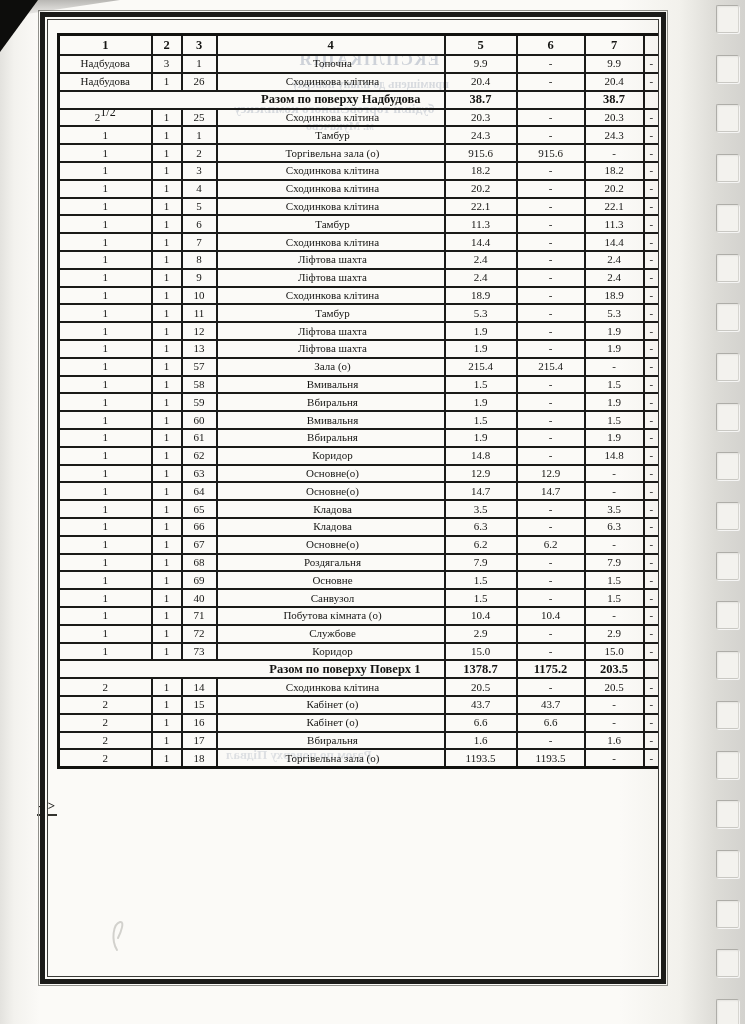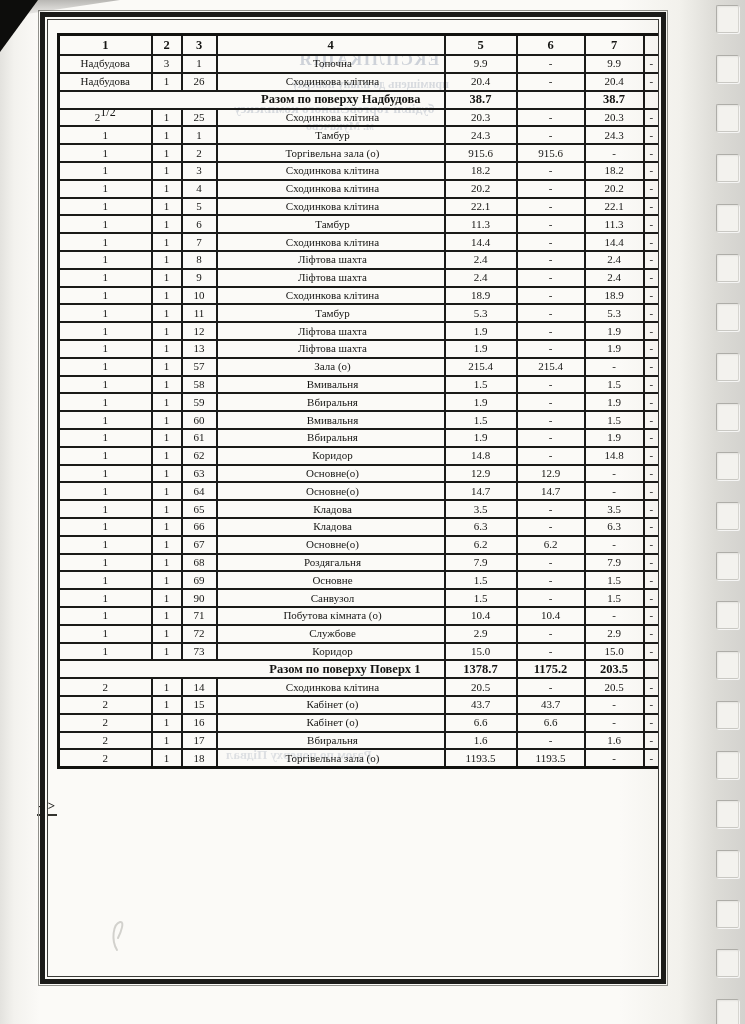--- a/index.html
+++ b/index.html
@@ -406,21 +406,21 @@
           <td>69</td>
           <td class="name">Основне</td>
           <td>1.5</td>
           <td>-</td>
           <td>1.5</td>
           <td>-</td>
         </tr>
         <tr>
           <td>1</td>
           <td>1</td>
-          <td>90</td>
+          <td>40</td>
           <td class="name">Санвузол</td>
           <td>1.5</td>
           <td>-</td>
           <td>1.5</td>
           <td>-</td>
         </tr>
         <tr>
           <td>1</td>
           <td>1</td>
           <td>71</td>

